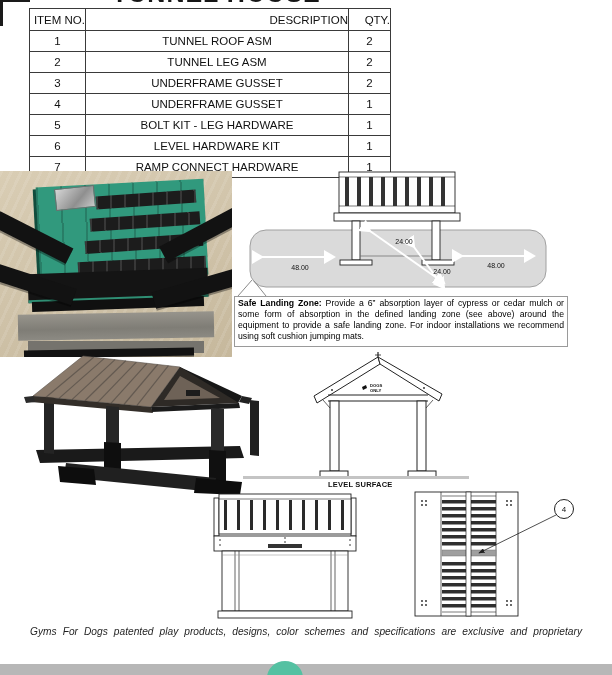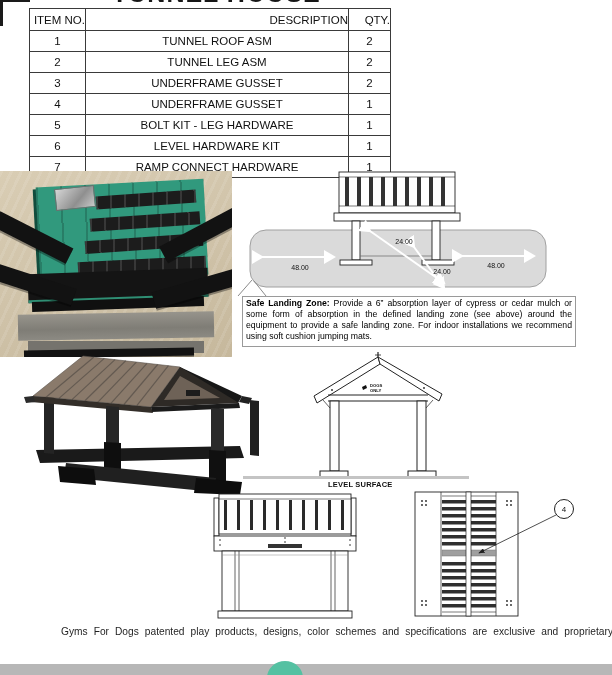--- a/index.html
+++ b/index.html
@@ -31,29 +31,29 @@
     background-image:repeating-linear-gradient(90deg,rgba(255,255,255,.12) 0 2px,rgba(0,0,0,0) 2px 14px);}
   .stack{position:absolute;left:28px;top:100px;width:180px;height:26px;background:#141414;transform:rotate(-2deg);
     border-bottom:3px solid #2f8f74;}
   .stack2{position:absolute;left:32px;top:128px;width:172px;height:10px;background:#101010;transform:rotate(-2deg);}
   .fabric{position:absolute;left:18px;top:142px;width:196px;height:26px;transform:rotate(-1deg);
     background:linear-gradient(180deg,#97948c,#7f7d76 60%,#8c8a83);}
   .fabric2{position:absolute;left:28px;top:170px;width:176px;height:12px;background:#75736d;}
   .leg{position:absolute;background:#121212;box-shadow:0 2px 0 rgba(0,0,0,.35);}
   
   #note{position:absolute;left:234px;top:296px;width:326px;height:47px;border:1px solid #9a9a9a;
-    padding:1px 3px;font-size:8.7px;line-height:11px;text-align:justify;color:#000;margin-left:8px;}
+    padding:1px 3px;font-size:8.7px;line-height:11px;text-align:justify;color:#000;}
   #note b{font-weight:bold;}
   
   #ground{position:absolute;left:243px;top:476px;width:226px;height:3px;background:#c4c4c4;}
   #level-label{position:absolute;left:328px;top:480px;width:86px;text-align:left;
     font-size:7.5px;font-weight:bold;letter-spacing:.2px;}
   
-  #footer{position:absolute;left:30px;top:627px;width:552px;
-    font-size:10.2px;color:#1f1f1f;margin-left:31px;}
+  #footer{position:absolute;left:30px;top:627px;width:552px;font-style:italic;
+    font-size:10.2px;color:#1f1f1f;}
   #footer div{text-align:justify;text-align-last:justify;line-height:9.6px;white-space:normal;}
   #gray-bar{position:absolute;left:0;top:664px;width:612px;height:11px;background:#b7b7b7;}
   #teal-dot{position:absolute;left:267px;top:661px;width:36px;height:34px;border-radius:50%;background:#55c1a2;}
   svg{position:absolute;}
   svg text{font-family:"Liberation Sans",sans-serif;}
 </style>
 </head>
 <body>
 
 <div id="page">

